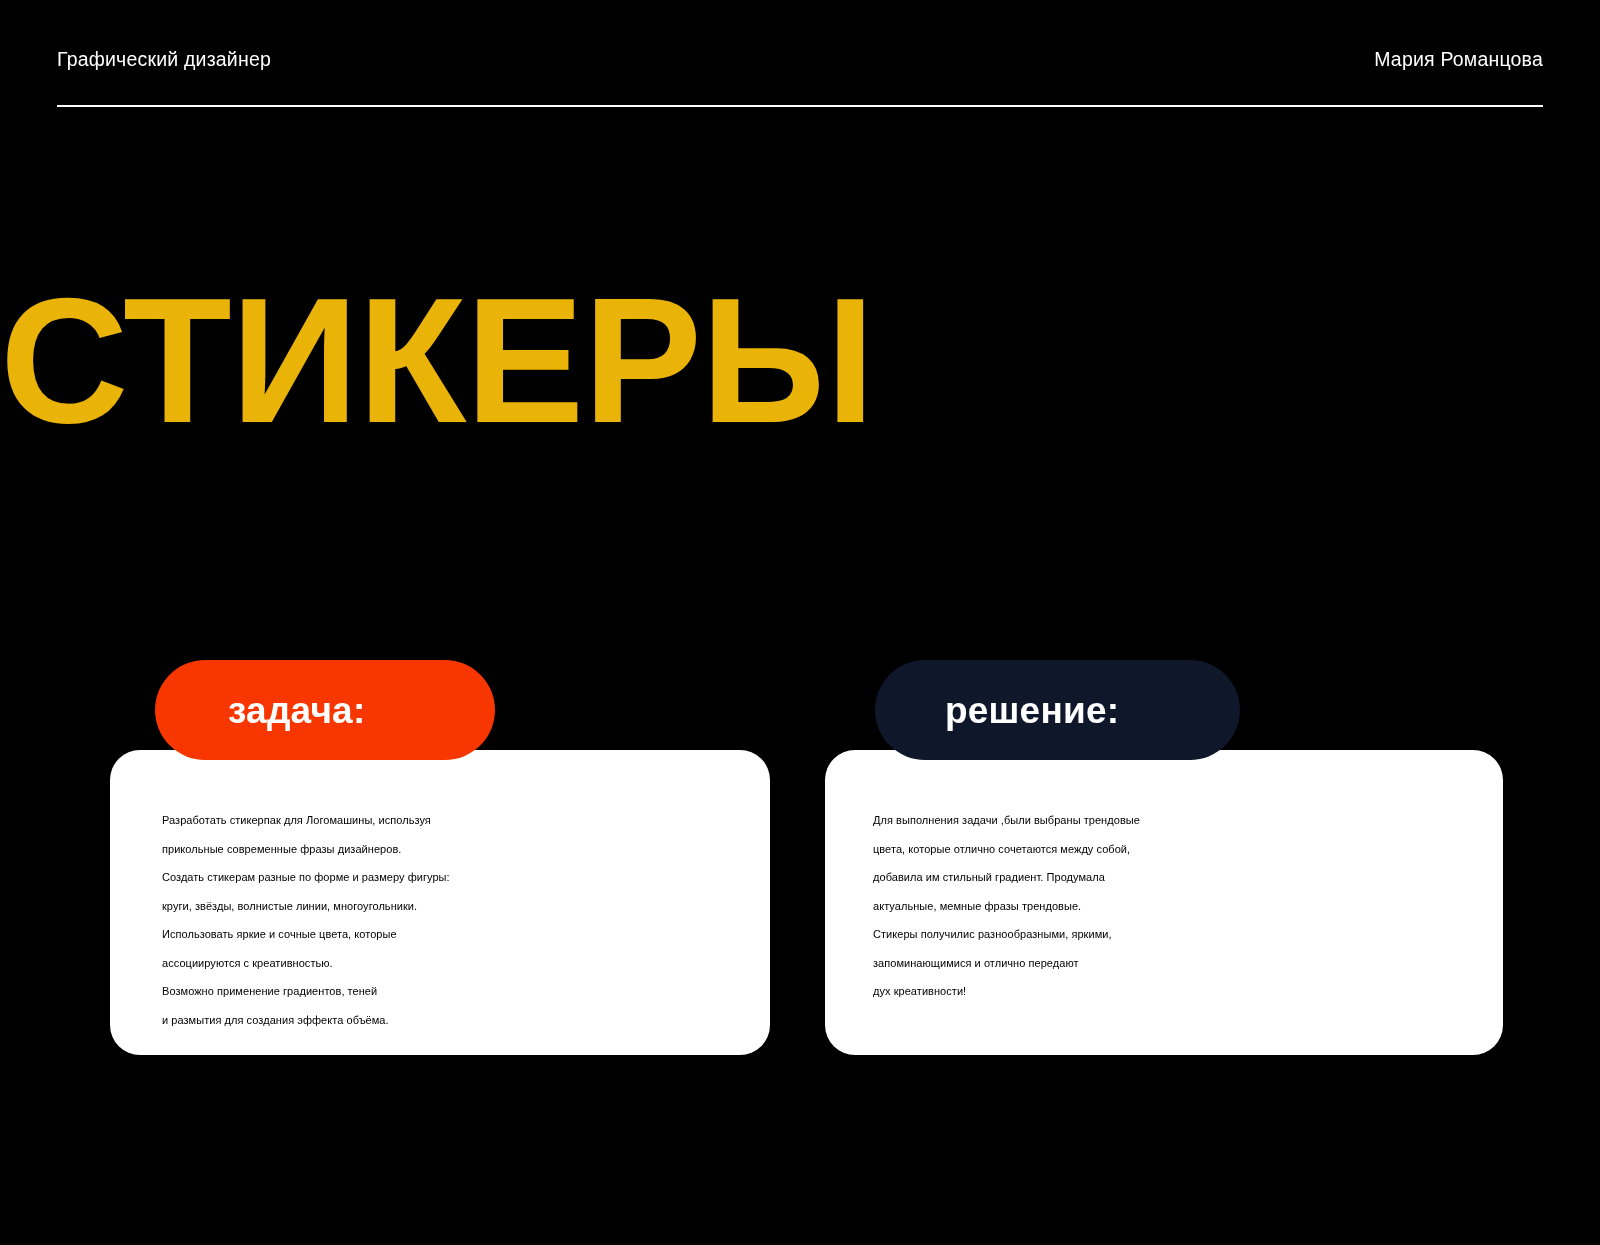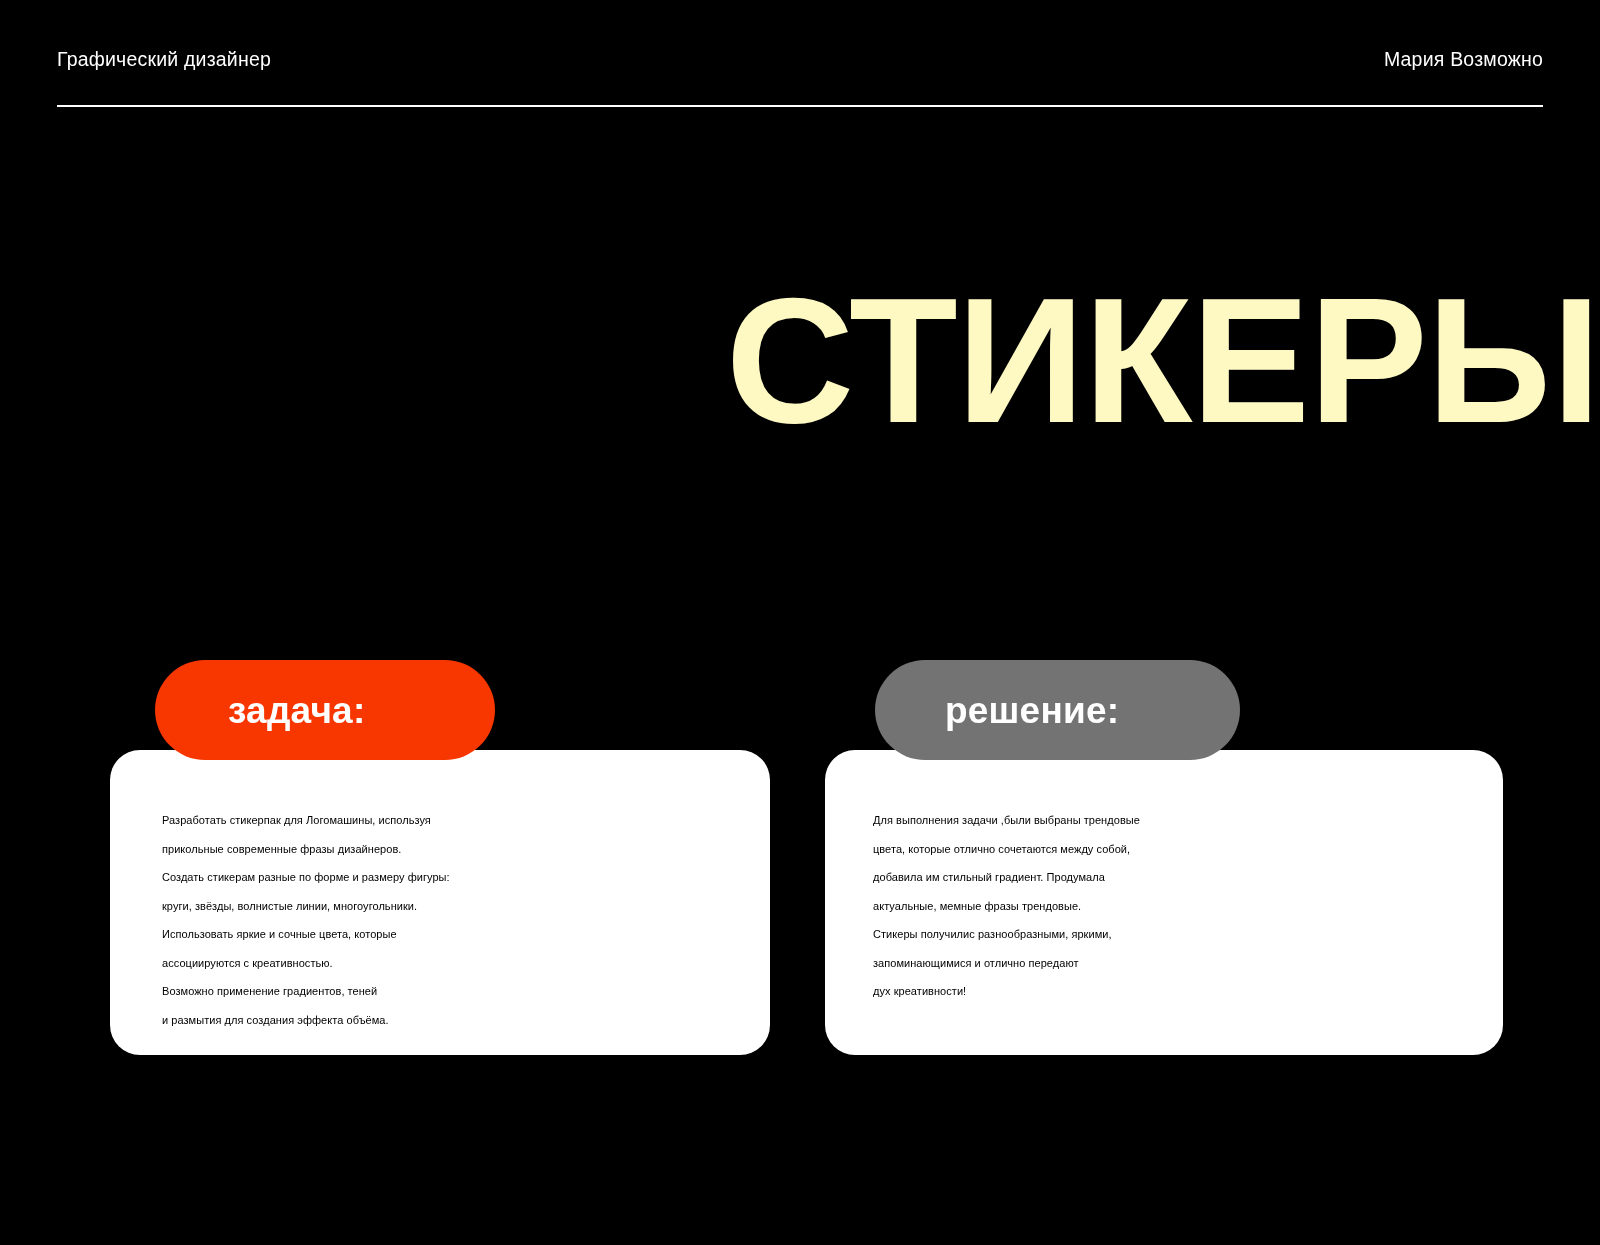--- a/index.html
+++ b/index.html
@@ -50,26 +50,26 @@
     height: 2px;
     background: #ffffff;
   }
 
   
   .title {
     position: absolute;
     left: 0;
     right: 0;
     top: 272px;
-    text-align: right;
+    text-align: left;
     font-size: 178px;
     line-height: 178px;
     font-weight: 700;
     letter-spacing: -1px;
-    color: #fef9c3;
+    color: #eab308;
     white-space: nowrap;
   }
 
   
   .cards {
     position: absolute;
     left: 0;
     top: 660px;
     width: 1600px;
     height: 400px;
@@ -135,21 +135,21 @@
     letter-spacing: 0.05px;
   }
 </style>
 </head>
 <body style="background: rgb(0, 0, 0);">
 
 <div class="slide">
 
   <div class="header">
     <div class="header-left">Графический дизайнер</div>
-    <div class="header-right">Мария Возможно</div>
+    <div class="header-right">Мария Романцова</div>
   </div>
   <div class="header-rule"></div>
 
   <div class="title">СТИКЕРЫ</div>
 
   <div class="cards">
 
     <div class="card left">
       <div class="tab" id="tab-task" style="background: rgb(248, 54, 0);">
         <span class="tab-label">задача:</span>
@@ -160,21 +160,21 @@
 Создать стикерам разные по форме и размеру фигуры:
 круги, звёзды, волнистые линии, многоугольники.
 Использовать яркие и сочные цвета, которые
 ассоциируются с креативностью.
 Возможно применение градиентов, теней
 и размытия для создания эффекта объёма.</div>
       </div>
     </div>
 
     <div class="card right">
-      <div class="tab" id="tab-solution" style="background: #737373;">
+      <div class="tab" id="tab-solution" style="background: #0f172a;">
         <span class="tab-label">решение:</span>
       </div>
       <div class="panel">
         <div class="panel-text">Для выполнения задачи ,были выбраны трендовые
 цвета, которые отлично сочетаются между собой,
 добавила им стильный градиент. Продумала
 актуальные, мемные фразы трендовые.
 Стикеры получилис разнообразными, яркими,
 запоминающимися и отлично передают
 дух креативности!</div>

